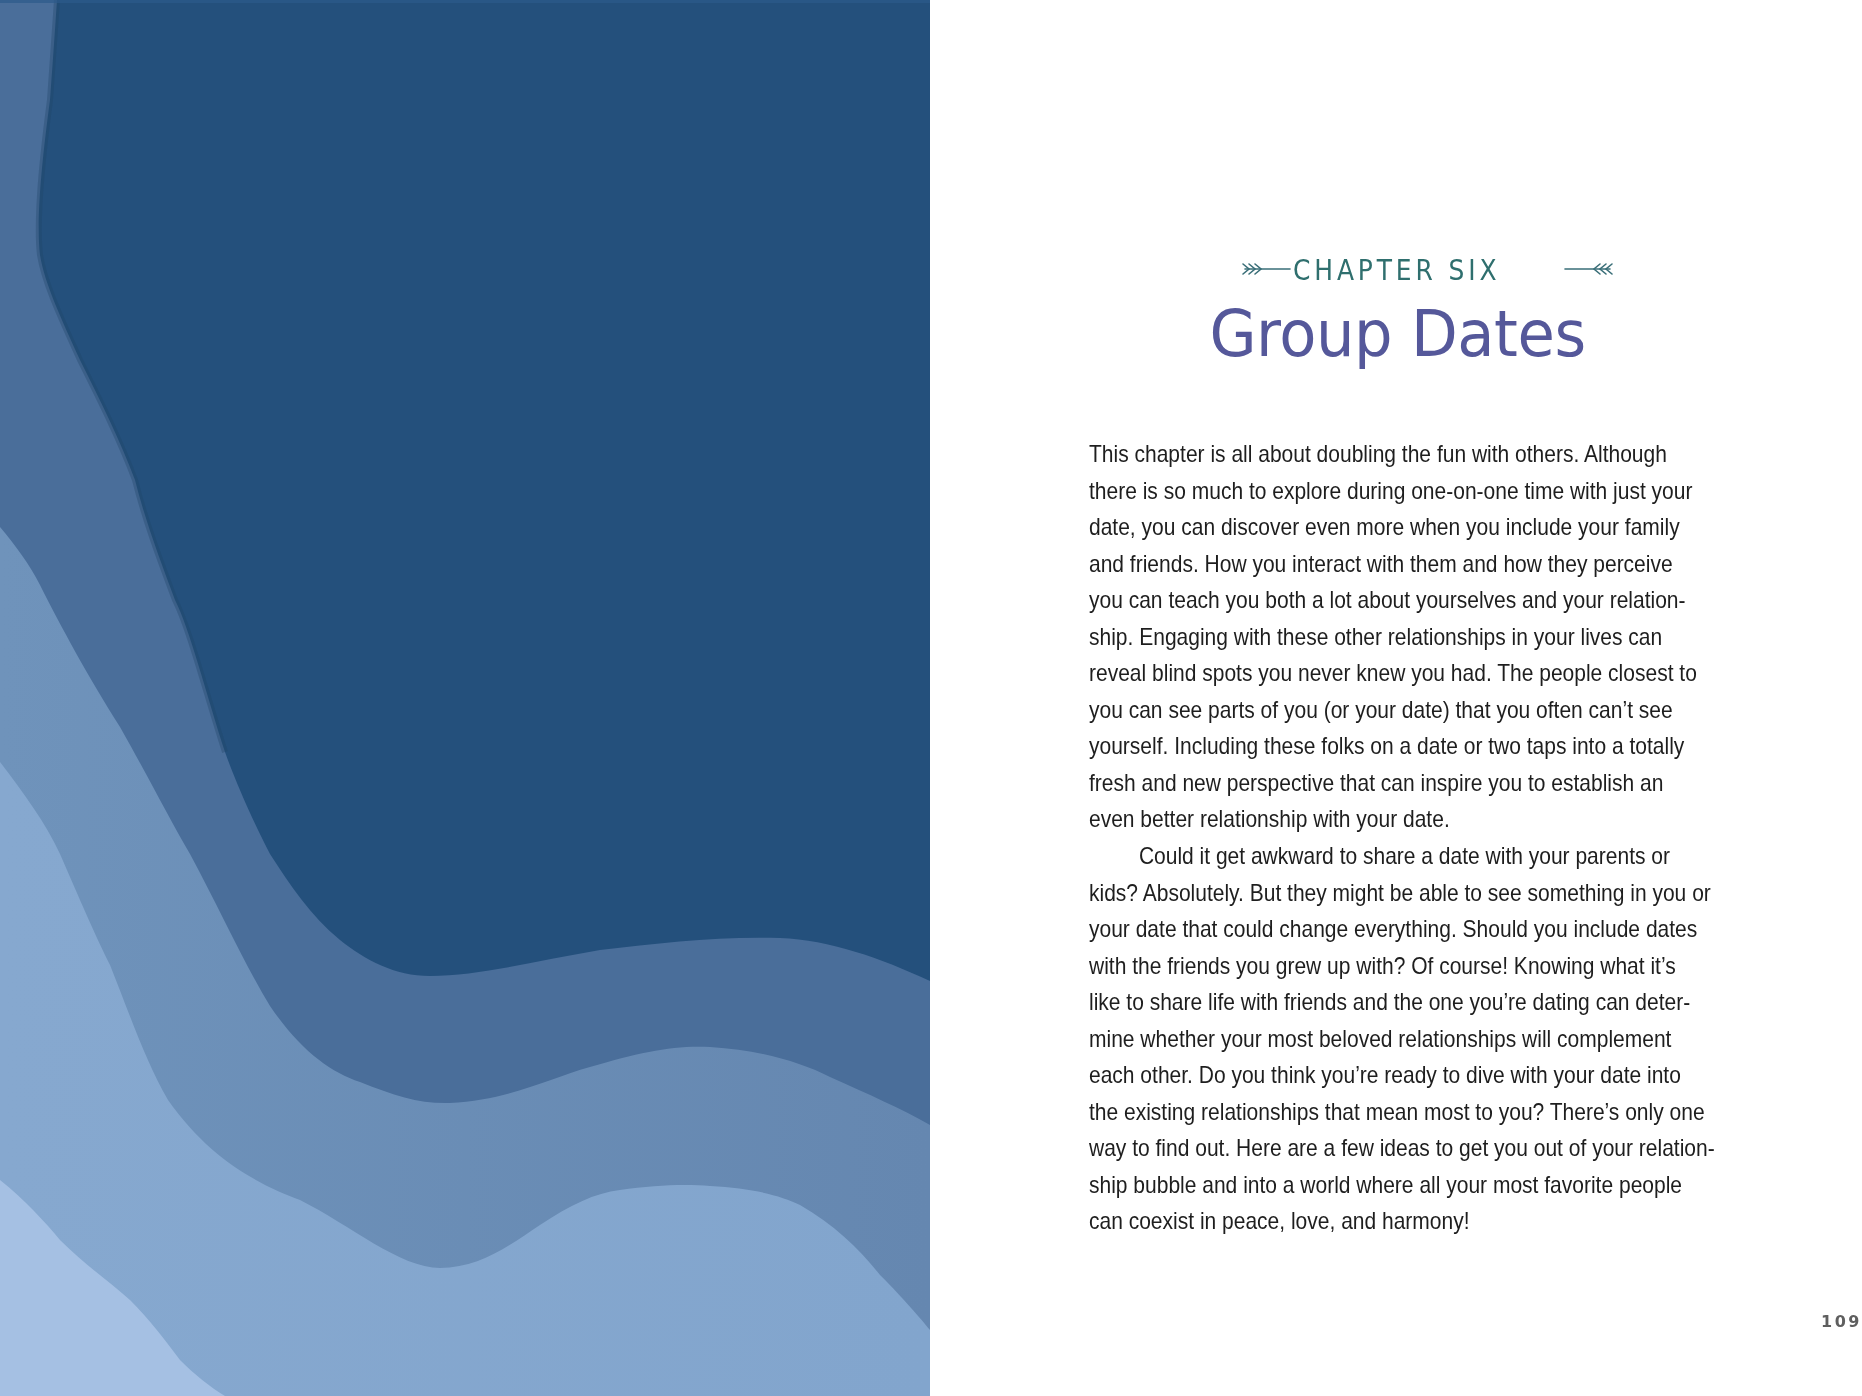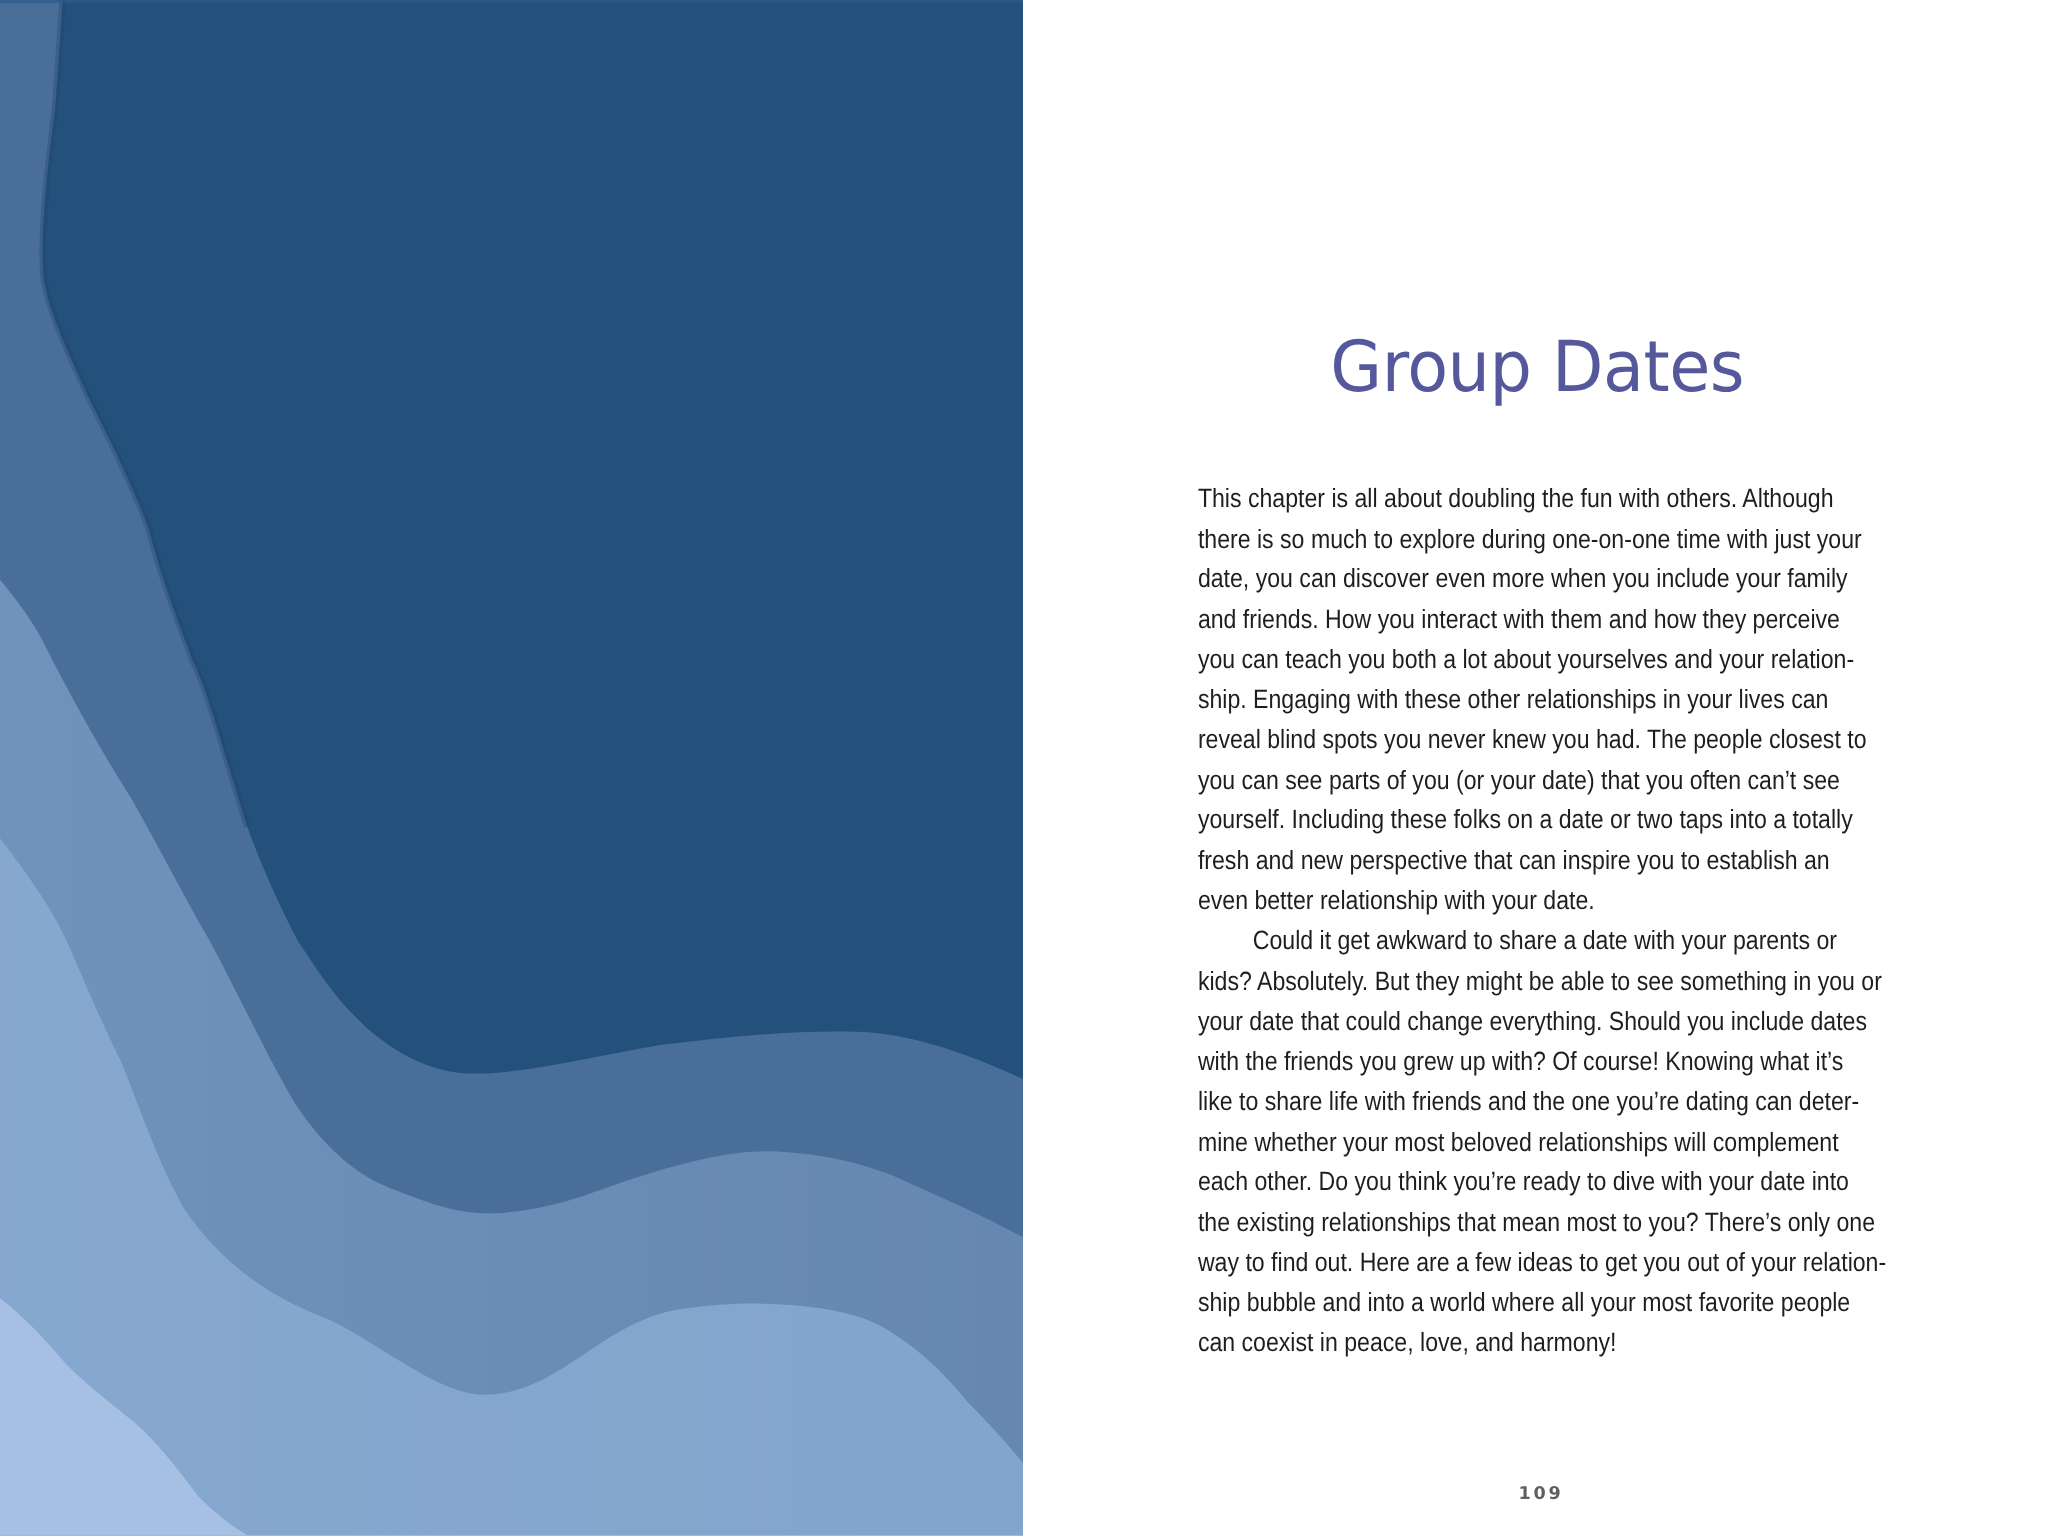--- a/index.html
+++ b/index.html
@@ -40,21 +40,21 @@
   .body-text {
     position: absolute; left: 159px; top: 436px; width: 760px;
     font-family: "Liberation Sans", sans-serif;
     font-size: 24px; line-height: 36.55px; color: #1e1e1e;
     transform: scaleX(0.875); transform-origin: 0 0;
     white-space: nowrap;
   }
   .body-text .line { display: block; height: 36.55px; }
   .body-text .indent { padding-left: 57px; }
   .page-number {
-    position: absolute; left: 0; top: 1348px; width: 932px; text-align: center;
+    position: absolute; left: 0; top: 1312px; width: 932px; text-align: right;
     font-family: "DejaVu Sans", sans-serif;
     font-size: 16px; font-weight: bold; letter-spacing: 2.5px;
     color: #5f5f5f; padding-left: 10px; box-sizing: border-box;
   }
 </style>
 </head>
 <body>
 
 <div class="art-panel">
   <svg width="930" height="1396" viewBox="0 0 930 1396">
@@ -78,20 +78,39 @@
     <path fill="#a5c0e3" d="M0,1180 C25,1200 45,1222 60,1240 C85,1265 110,1282 130,1300 C150,1320 165,1340 180,1360 C195,1375 210,1387 225,1396 L0,1396 Z"></path>
 
     <path fill="#24507c" d="M57,0 L930,0 L930,981 C880,958 830,940 780,938 C720,936 660,943 600,950 C540,960 480,976 430,976 C395,976 365,960 340,940 C310,915 290,885 270,854 C250,815 235,780 225,752 C205,690 190,630 175,600 C160,560 145,520 135,480 C120,440 100,400 80,360 C62,320 45,285 40,255 C36,220 42,160 50,100 C53,60 55,30 57,0 Z"></path>
 
     <path d="M57,0 C55,30 53,60 50,100 C42,160 36,220 40,255 C45,285 62,320 80,360 C100,400 120,440 135,480 C145,520 160,560 175,600 C190,630 205,690 225,752" fill="none" stroke="#1f4468" stroke-width="6" opacity="0.35"></path>
     <rect x="0" y="0" width="930" height="3" fill="#2c5a8a" opacity="0.7"></rect>
   </svg>
 </div>
 
 <div class="text-page">
+  <div class="chapter-label-row">
+    <svg class="ornament ornament-left" width="50" height="18" viewBox="0 0 50 18">
+      <g stroke="#3a6f78" stroke-width="1.6" fill="none" stroke-linecap="round">
+        <path d="M2,4 L8,9 L2,14"></path>
+        <path d="M8,4 L14,9 L8,14"></path>
+        <path d="M14,4 L20,9 L14,14"></path>
+        <path d="M4,9 L49,9"></path>
+      </g>
+    </svg>
+    <div class="chapter-label">CHAPTER SIX</div>
+    <svg class="ornament ornament-right" width="50" height="18" viewBox="0 0 50 18">
+      <g stroke="#3a6f78" stroke-width="1.6" fill="none" stroke-linecap="round">
+        <path d="M48,4 L42,9 L48,14"></path>
+        <path d="M42,4 L36,9 L42,14"></path>
+        <path d="M36,4 L30,9 L36,14"></path>
+        <path d="M1,9 L46,9"></path>
+      </g>
+    </svg>
+  </div>
 
   <h1 class="chapter-title">Group Dates</h1>
 
   <div class="body-text">
     <span class="line">This chapter is all about doubling the fun with others. Although</span>
     <span class="line">there is so much to explore during one-on-one time with just your</span>
     <span class="line">date, you can discover even more when you include your family</span>
     <span class="line">and friends. How you interact with them and how they perceive</span>
     <span class="line">you can teach you both a lot about yourselves and your relation-</span>
     <span class="line">ship. Engaging with these other relationships in your lives can</span>

